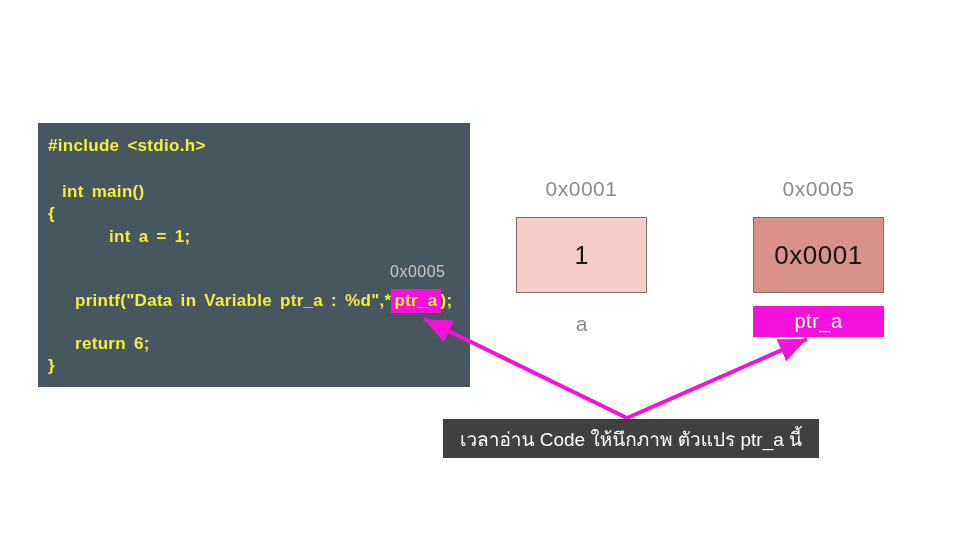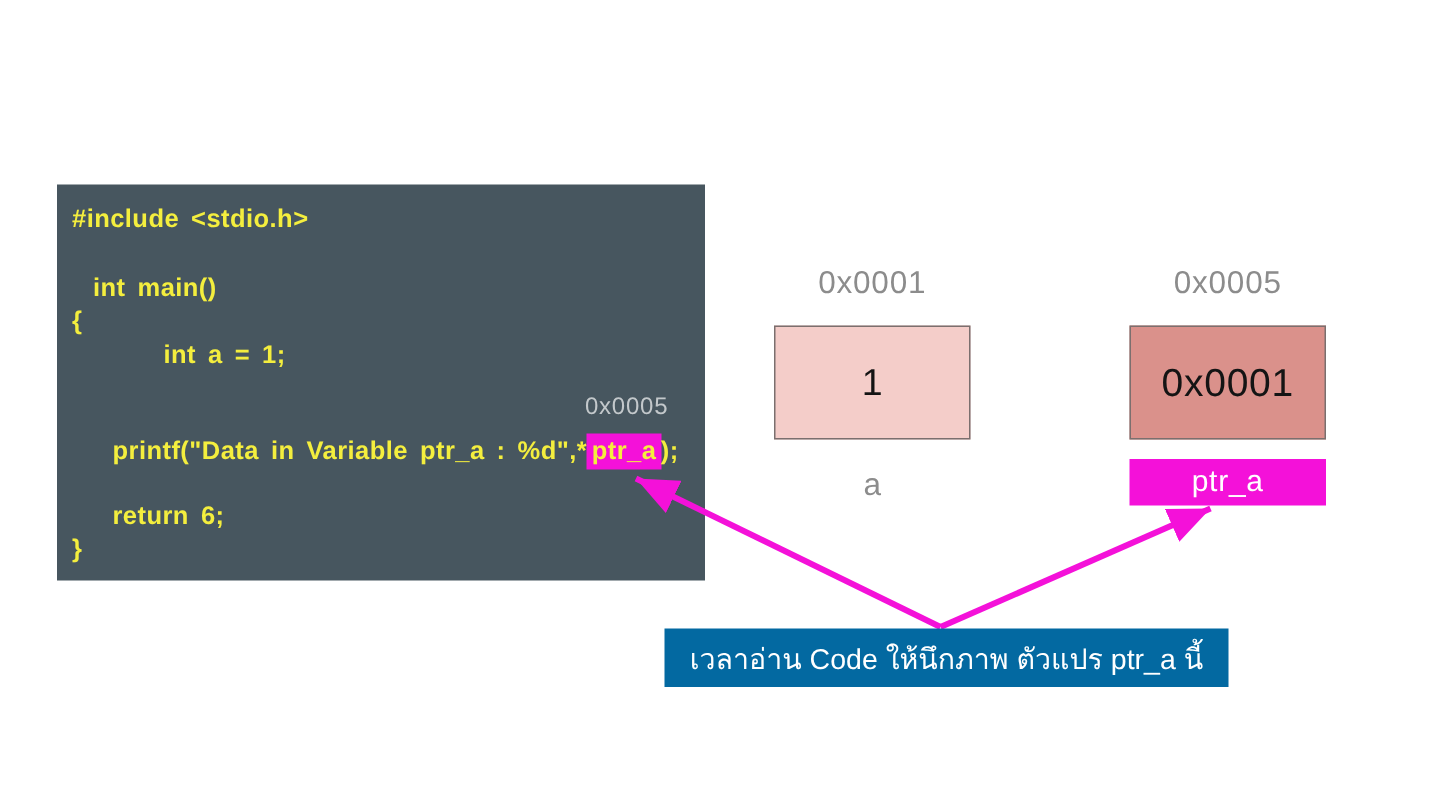--- a/index.html
+++ b/index.html
@@ -50,21 +50,21 @@
     color:#8c8c8c;font-size:21px;
   }
   .ptr-tag{
     position:absolute;left:753px;top:306px;width:131px;height:31px;
     background:#f411d9;color:#ffffff;font-size:20px;
     display:flex;align-items:center;justify-content:center;letter-spacing:.5px;
   }
   
   .note{
     position:absolute;left:443px;top:419px;width:376px;height:39px;
-    background:#0369a1;color:#ffffff;font-size:19px;
+    background:#404040;color:#ffffff;font-size:19px;
     display:flex;align-items:center;justify-content:center;white-space:nowrap;
   }
   .arrows{
     position:absolute;left:0;top:0;width:960px;height:540px;pointer-events:none;
   }
 </style>
 </head>
 <body>
 
 <div class="slide">

